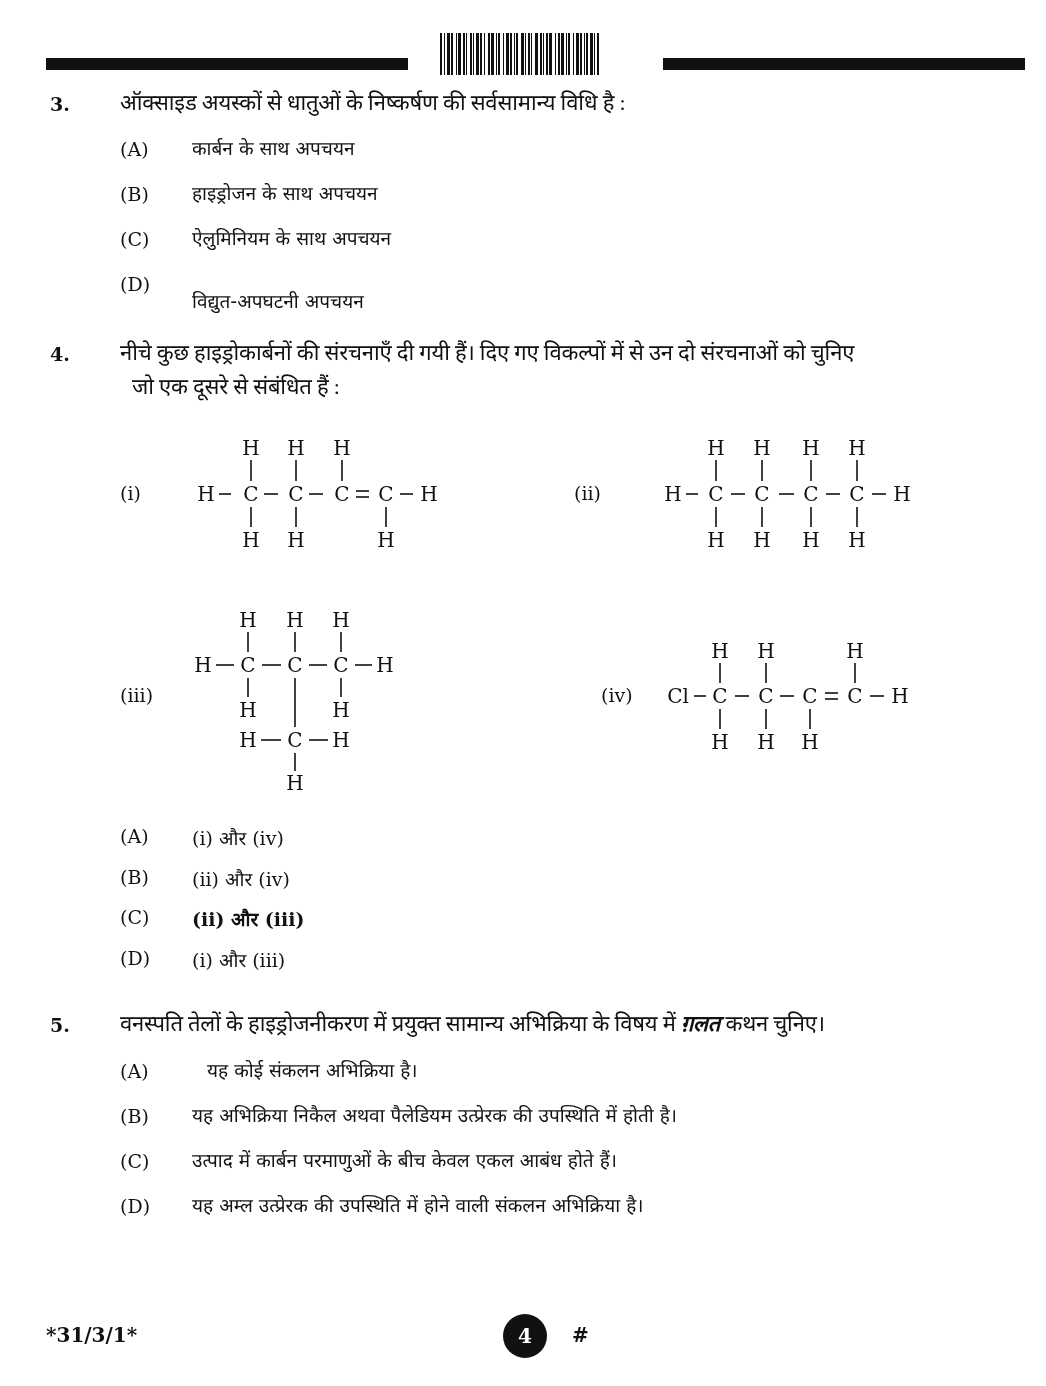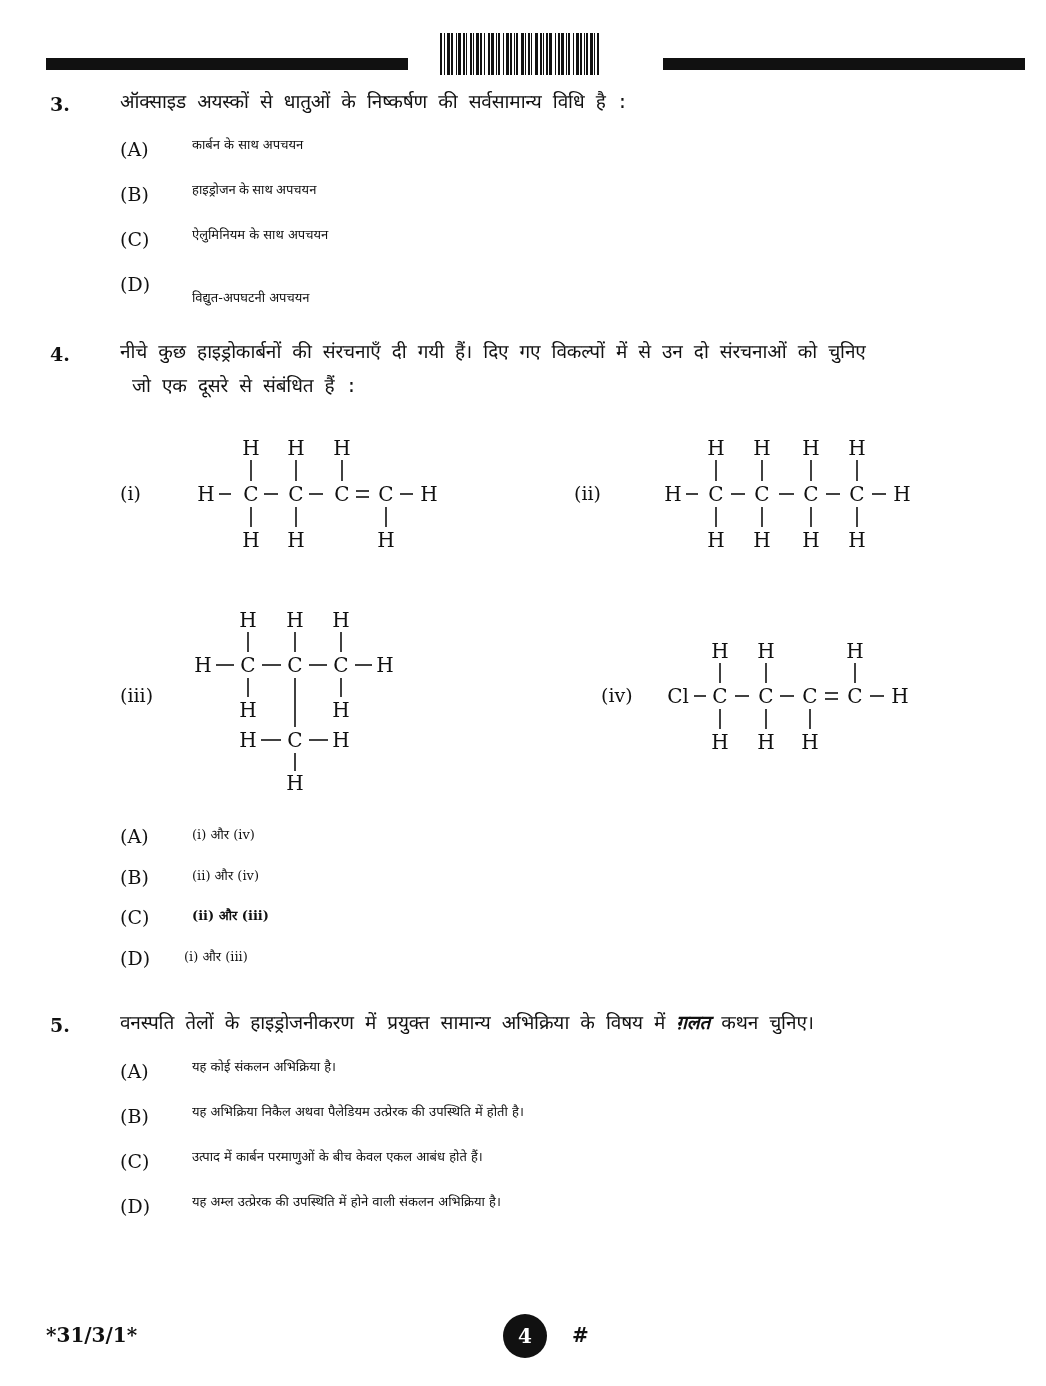--- a/index.html
+++ b/index.html
@@ -1,23 +1,23 @@
 <!DOCTYPE html>
 <html><head>
 <meta charset="utf-8">
 <style>
   html, body { margin:0; padding:0; background:#ffffff; }
   body { width:1046px; height:1386px; position:relative; overflow:hidden; color:#111; font-family:"DejaVu Serif", serif; }
   .bar { position:absolute; background:#111; }
   .barcode { position:absolute; left:440px; top:33px; width:192px; height:42px; display:flex; align-items:stretch; }
   .barcode span { display:block; background:#111; height:100%; }
   .qnum { position:absolute; font-family:"DejaVu Serif", serif; font-weight:bold; font-size:19px; }
-  .qtext { position:absolute; font-family:Liberation Mono, monospace; font-size:19px; line-height:34px; letter-spacing:-0.2px; }
+  .qtext { position:absolute; font-family:Liberation Serif, serif; font-size:22px; line-height:34px; letter-spacing:-0.2px; }
   .opt-label { position:absolute; font-family:"DejaVu Serif", serif; font-size:19px; }
-  .opt-text { position:absolute; font-family:"DejaVu Sans", sans-serif; font-size:13px; white-space:nowrap; }
+  .opt-text { position:absolute; font-family:"DejaVu Sans", sans-serif; font-size:19px; white-space:nowrap; }
   .opt-text.serif { font-family:"DejaVu Serif", serif; }
   .struct-label { position:absolute; font-family:"DejaVu Serif", serif; font-size:19px; }
   svg.mol { position:absolute; left:0; top:0; overflow:visible; }
   svg.mol text { font-family:"DejaVu Serif", serif; font-size:20px; fill:#111; text-anchor:middle; dominant-baseline:central; }
   svg.mol line { stroke:#111; stroke-width:1.6; }
   .footer-code { position:absolute; left:46px; top:1323px; font-family:"DejaVu Serif", serif; font-weight:bold; font-size:20px; }
   .page-circle { position:absolute; left:503px; top:1314px; width:44px; height:44px; border-radius:50%; background:#111; color:#fff; font-family:"DejaVu Serif", serif; font-weight:bold; font-size:20px; display:flex; align-items:center; justify-content:center; }
   .hash { position:absolute; left:572px; top:1323px; font-family:"DejaVu Serif", serif; font-weight:bold; font-size:20px; }
   em.bold-italic { font-style:italic; font-weight:bold; }
 </style>
@@ -72,21 +72,21 @@
     <span style="width:2px;margin-right:0px"></span>
 </div>
 <div class="bar" style="left:663px; top:58px; width:362px; height:12px;"></div>
 
 <div class="qnum" style="left:50px; top:93px;">3.</div>
 <div class="qtext" style="left:120px; top:86px;">ऑक्साइड अयस्कों से धातुओं के निष्कर्षण की सर्वसामान्य विधि है :</div>
 
 <div class="opt-label" style="left:120px; top:138px;">(A)</div>
 <div class="opt-text" style="left:192px; top:135px;">कार्बन के साथ अपचयन</div>
 <div class="opt-label" style="left:120px; top:183px;">(B)</div>
-<div class="opt-text" style="left:192px; top:180px;font-family:Liberation Serif, serif;">हाइड्रोजन के साथ अपचयन</div>
+<div class="opt-text" style="left:192px; top:180px;">हाइड्रोजन के साथ अपचयन</div>
 <div class="opt-label" style="left:120px; top:228px;">(C)</div>
 <div class="opt-text" style="left:192px; top:225px;">ऐलुमिनियम के साथ अपचयन</div>
 <div class="opt-label" style="left:120px; top:273px;">(D)</div>
 <div class="opt-text" style="left:192px; top:270px;margin-top:18px;">विद्युत-अपघटनी अपचयन</div>
 
 <div class="qnum" style="left:50px; top:343px;">4.</div>
 <div class="qtext" style="left:120px; top:336px; white-space:nowrap;">नीचे कुछ हाइड्रोकार्बनों की संरचनाएँ दी गयी हैं। दिए गए विकल्पों में से उन दो संरचनाओं को चुनिए</div>
 <div class="qtext" style="left:132px; top:370px; white-space:nowrap;">जो एक दूसरे से संबंधित हैं :</div>
 
 <div class="struct-label" style="left:120px; top:482px;">(i)</div>
@@ -211,29 +211,29 @@
   </g>
 </svg>
 
 <div class="opt-label" style="left:120px; top:825px;">(A)</div>
 <div class="opt-text serif" style="left:192px; top:825px;">(i) और (iv)</div>
 <div class="opt-label" style="left:120px; top:866px;">(B)</div>
 <div class="opt-text serif" style="left:192px; top:866px;">(ii) और (iv)</div>
 <div class="opt-label" style="left:120px; top:906px;">(C)</div>
 <div class="opt-text serif" style="left:192px; top:906px;font-weight:bold;">(ii) और (iii)</div>
 <div class="opt-label" style="left:120px; top:947px;">(D)</div>
-<div class="opt-text serif" style="left:184px; top:947px;text-align:right;">(i) और (iii)</div>
+<div class="opt-text serif" style="left:192px; top:947px;text-align:right;">(i) और (iii)</div>
 
 <div class="qnum" style="left:50px; top:1014px;">5.</div>
 <div class="qtext" style="left:120px; top:1007px; white-space:nowrap;">
   <span>वनस्पति तेलों के हाइड्रोजनीकरण में प्रयुक्त सामान्य अभिक्रिया के विषय में </span><em class="bold-italic">ग़लत</em><span> कथन चुनिए।</span>
 </div>
 
 <div class="opt-label" style="left:120px; top:1060px;">(A)</div>
-<div class="opt-text" style="left:192px; top:1057px;">यह कोई संकलन अभिक्रिया है।</div>
+<div class="opt-text" style="left:207px; top:1057px;">यह कोई संकलन अभिक्रिया है।</div>
 <div class="opt-label" style="left:120px; top:1105px;">(B)</div>
 <div class="opt-text" style="left:192px; top:1102px;">यह अभिक्रिया निकैल अथवा पैलेडियम उत्प्रेरक की उपस्थिति में होती है।</div>
 <div class="opt-label" style="left:120px; top:1150px;">(C)</div>
 <div class="opt-text" style="left:192px; top:1147px;">उत्पाद में कार्बन परमाणुओं के बीच केवल एकल आबंध होते हैं।</div>
 <div class="opt-label" style="left:120px; top:1195px;">(D)</div>
 <div class="opt-text" style="left:192px; top:1192px;">यह अम्ल उत्प्रेरक की उपस्थिति में होने वाली संकलन अभिक्रिया है।</div>
 
 <div class="footer-code">*31/3/1*</div>
 <div class="page-circle">
     <span>4</span>

